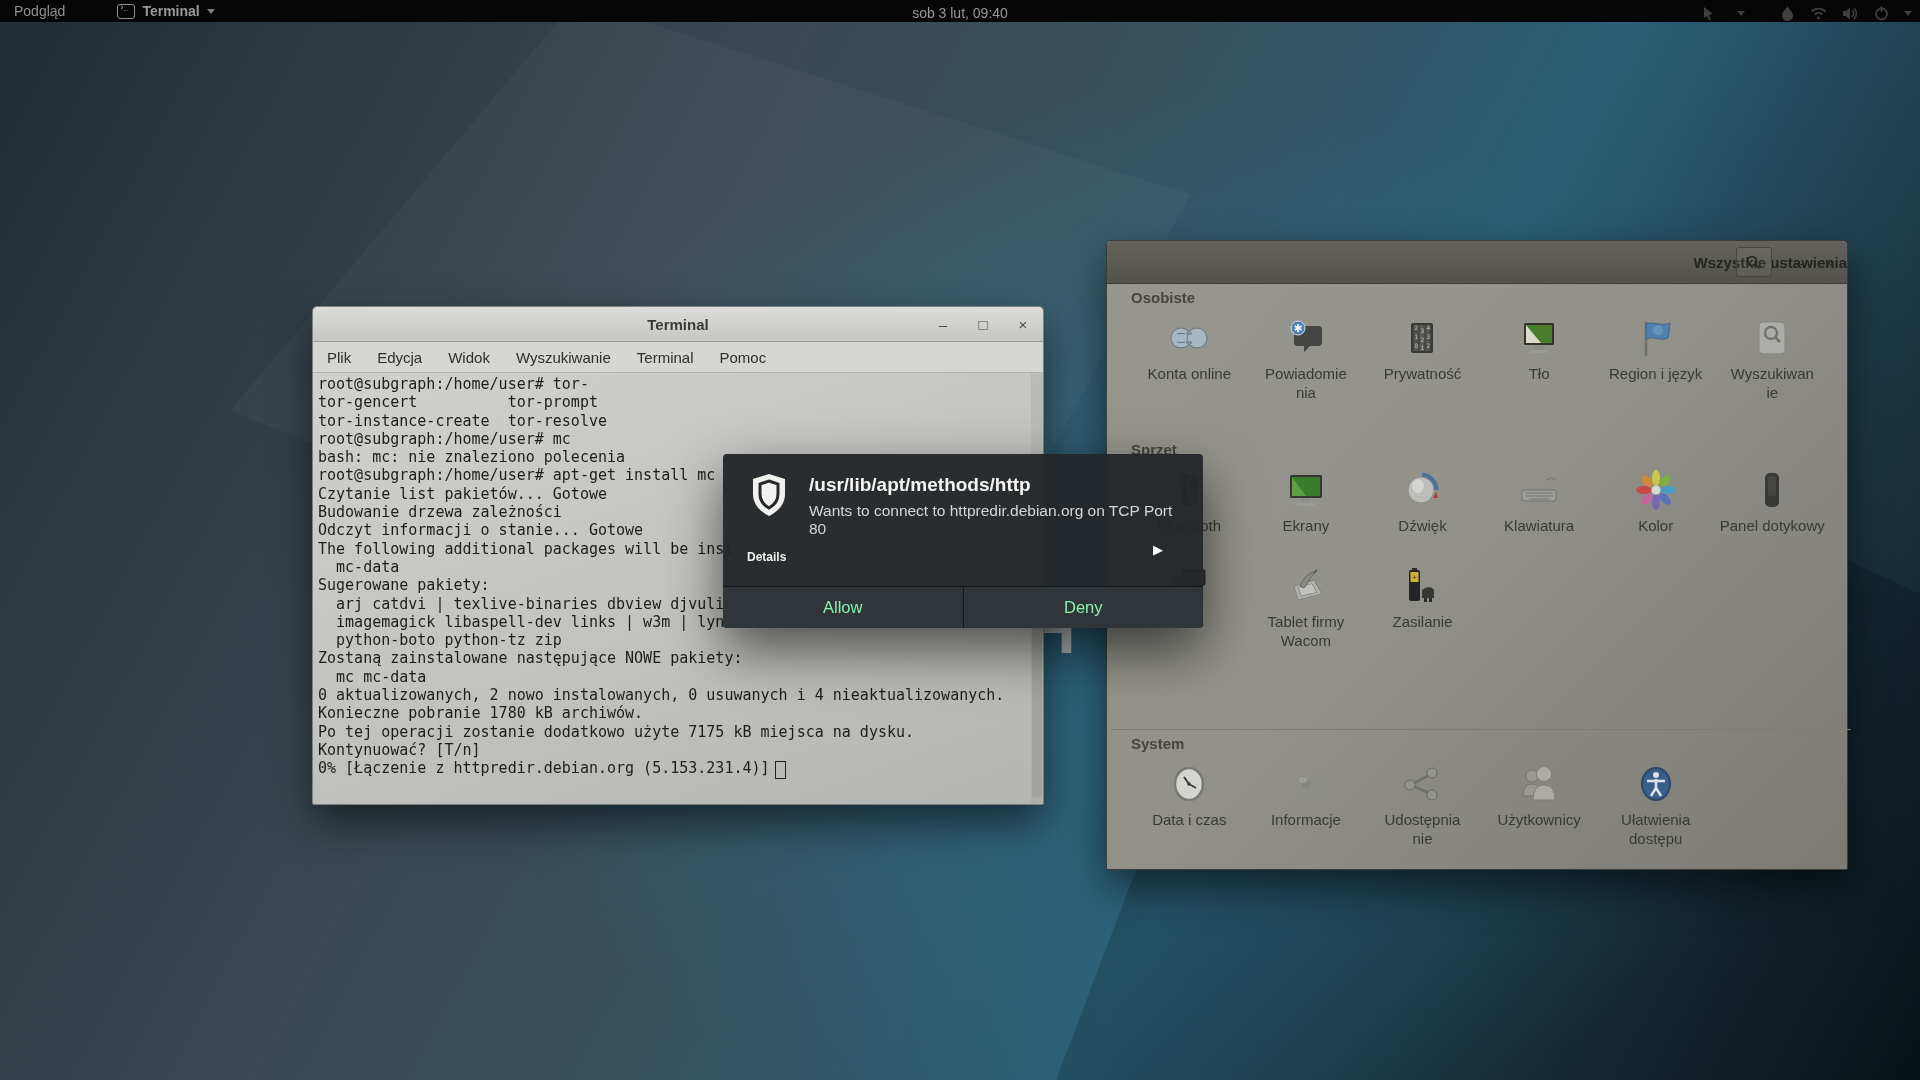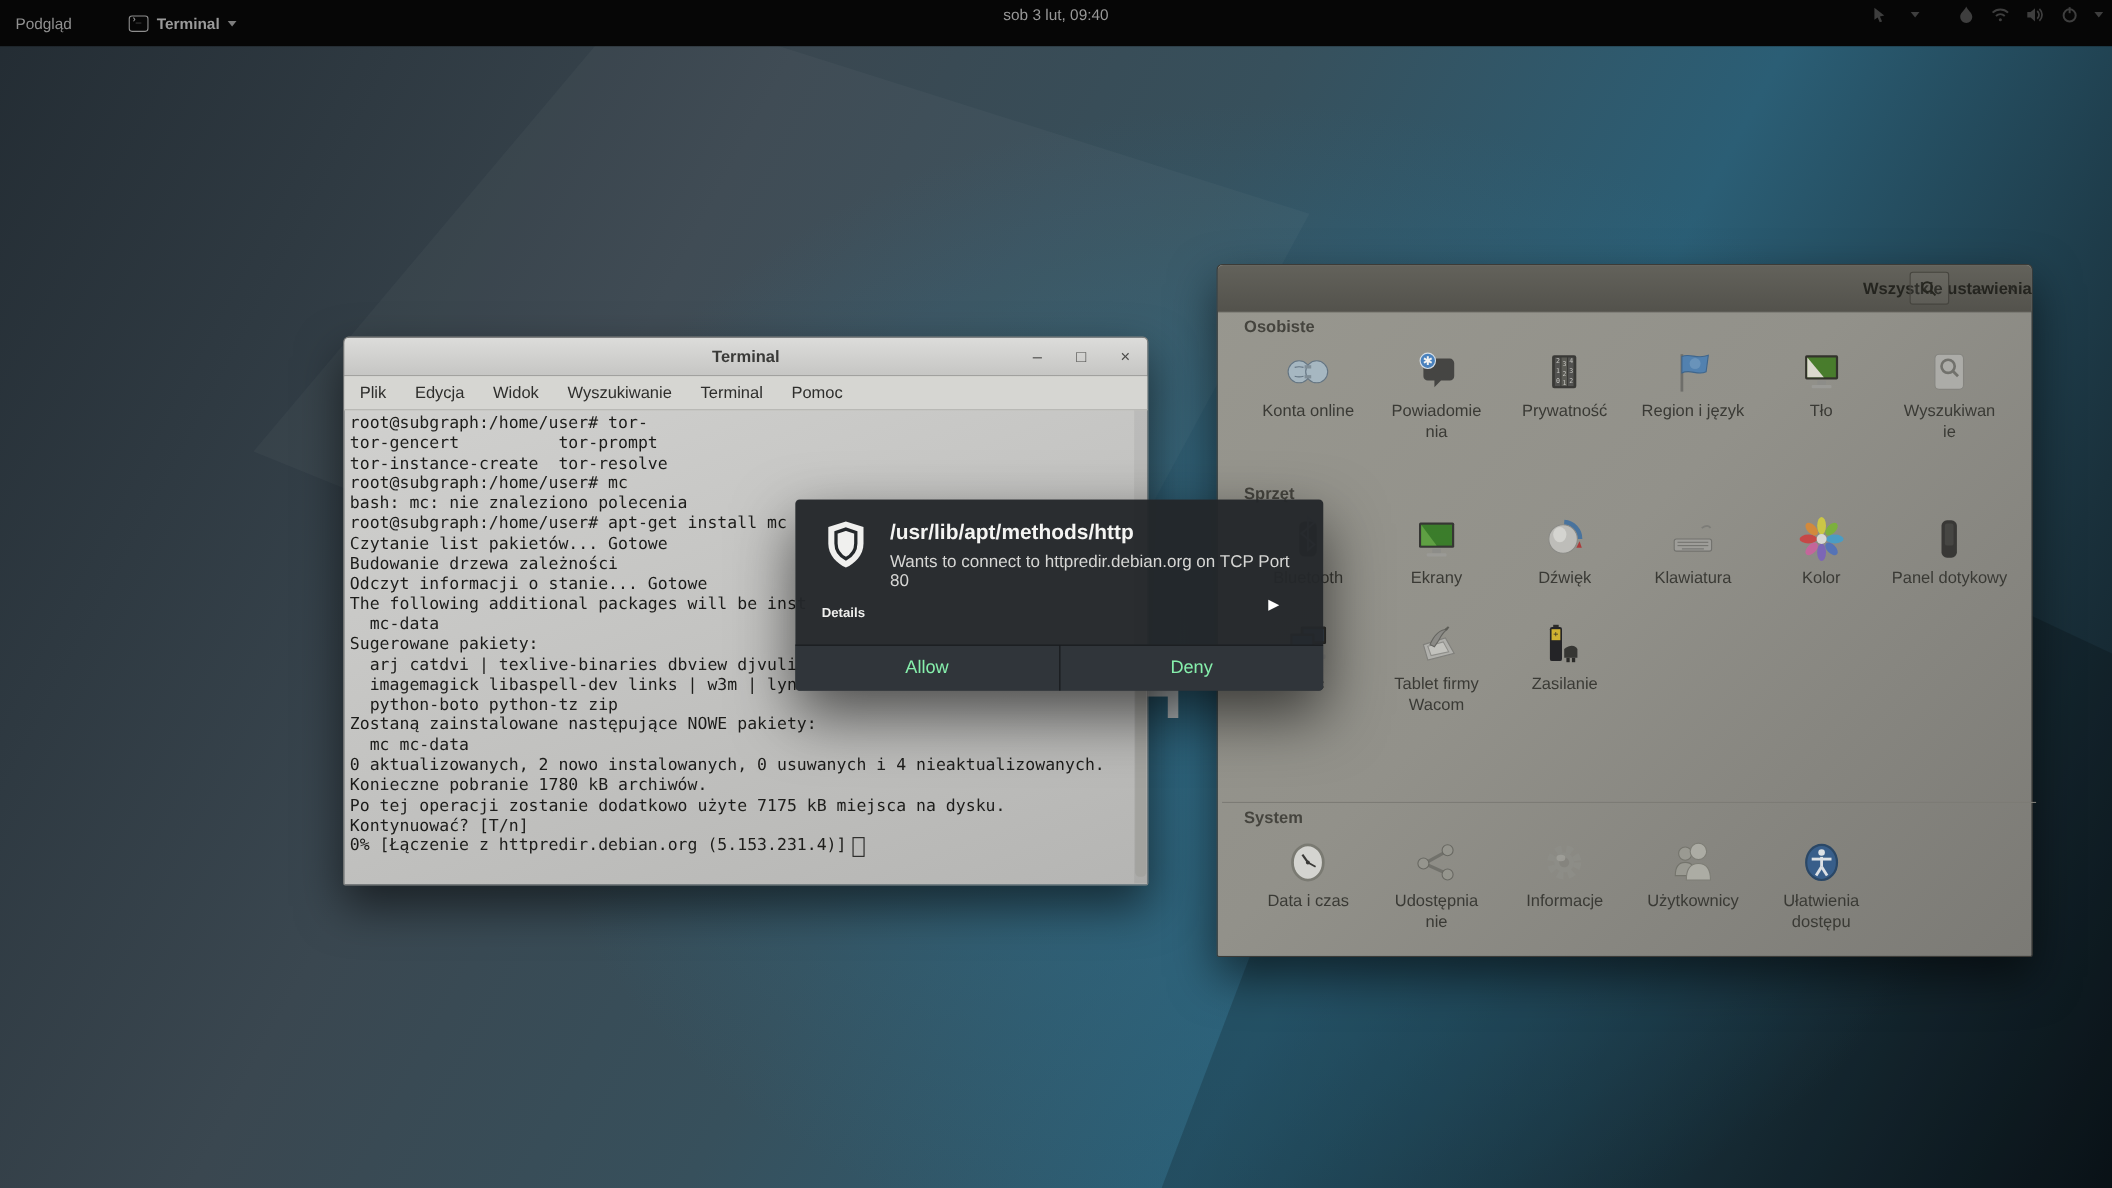--- a/index.html
+++ b/index.html
@@ -12,21 +12,21 @@
       radial-gradient(ellipse 980px 760px at 60% 58%, rgba(46,107,134,.85), rgba(46,107,134,0) 70%),
       linear-gradient(118deg,#232c33 0%,#3a4750 30%,#37505c 48%,#2b5e75 66%,#1a313c 86%,#0c161c 100%);}
   .facet1{position:absolute;inset:0;background:rgba(255,255,255,.03);
     clip-path:polygon(30% 0,62% 18%,48% 64%,12% 38%);}
   .facet2{position:absolute;inset:0;background:rgba(0,0,0,.18);
     clip-path:polygon(70% 30%,100% 55%,100% 100%,55% 100%);}
   .wall-letter{position:absolute;left:1028px;top:592px;font-size:66px;font-weight:bold;
     color:#c3c9cb;letter-spacing:2px;z-index:1;}
 
   
-  .topbar{position:absolute;left:0;top:0;width:1920px;height:42px;background:#060606;z-index:10;
+  .topbar{position:absolute;left:0;top:0;width:1920px;height:22px;background:#060606;z-index:10;
     display:flex;align-items:flex-start;color:#909090;font-size:14px;}
   .tb-activities{padding:0 14px;height:100%;display:flex;align-items:center;}
   .tb-app{display:flex;align-items:center;gap:7px;padding:0 10px;height:100%;margin-left:28px;color:#9a9a9a;font-weight:bold;}
   .tb-app .appicon{width:16px;height:13px;border:1px solid #8e8e8e;border-radius:3px;position:relative;}
   .tb-app .appicon::after{content:"›_";position:absolute;left:2px;top:-3px;font-size:9px;font-weight:bold;color:#8e8e8e;}
   .chev{width:0;height:0;border-left:4px solid transparent;border-right:4px solid transparent;border-top:5px solid #7d7d7d;display:inline-block;}
   .tb-clock{position:absolute;left:50%;transform:translateX(-50%);top:0;height:26px;display:flex;align-items:center;color:#989898;}
   .tb-tray{position:absolute;right:8px;top:0;height:26px;display:flex;align-items:center;gap:15px;}
   .tb-tray svg{display:block;}
   .trayicn{color:#3e3e3e;}
@@ -248,38 +248,38 @@
                   <text x="20.5" y="34">1</text>
                   <text x="26.5" y="32">2</text>
                 </g>
               </svg>
           </span>
           <span class="s-label">Prywatność</span>
         </div>
         <div class="s-item">
           <span class="s-icon">
             <svg width="44" height="44" viewBox="0 0 44 44">
-                <line x1="12" y1="6" x2="12" y2="40" stroke="#6a6a66" stroke-width="2.5"></line>
-                <path d="M12 8 C20 5 26 11 36 7 L34 22 C26 26 20 19 12 23 Z" fill="#4a7fb5" stroke="#34608c"></path>
-                <circle cx="24" cy="14.5" r="5" fill="#6f9cc6" opacity=".7"></circle>
-              </svg>
-          </span>
-          <span class="s-label">Region i język</span>
-        </div>
-        <div class="s-item">
-          <span class="s-icon">
-            <svg width="44" height="44" viewBox="0 0 44 44">
                 <rect x="7" y="7" width="30" height="22" rx="1.5" fill="#26261f"></rect>
                 <rect x="9" y="9" width="26" height="18" fill="#3f7a20"></rect>
                 <polygon points="9,27 9,9 24,27" fill="#e6e3d8"></polygon>
                 <rect x="18" y="30" width="8" height="4" fill="#8d8d89"></rect>
                 <rect x="13" y="34" width="18" height="3" rx="1" fill="#9c9c98"></rect>
               </svg>
           </span>
           <span class="s-label">Tło</span>
+        </div>
+        <div class="s-item">
+          <span class="s-icon">
+            <svg width="44" height="44" viewBox="0 0 44 44">
+                <line x1="12" y1="6" x2="12" y2="40" stroke="#6a6a66" stroke-width="2.5"></line>
+                <path d="M12 8 C20 5 26 11 36 7 L34 22 C26 26 20 19 12 23 Z" fill="#4a7fb5" stroke="#34608c"></path>
+                <circle cx="24" cy="14.5" r="5" fill="#6f9cc6" opacity=".7"></circle>
+              </svg>
+          </span>
+          <span class="s-label">Region i język</span>
         </div>
         <div class="s-item">
           <span class="s-icon">
             <svg width="44" height="44" viewBox="0 0 44 44">
                 <rect x="9" y="6" width="26" height="32" rx="4" fill="#b1b1ad" stroke="#84847f"></rect>
                 <circle cx="21" cy="17" r="6" fill="none" stroke="#6e6e69" stroke-width="2.4"></circle>
                 <line x1="25.5" y1="21.5" x2="30" y2="26" stroke="#6e6e69" stroke-width="2.6"></line>
               </svg>
           </span>
           <span class="s-label narrow">Wyszukiwanie</span>
@@ -416,39 +416,39 @@
                 <circle cx="22" cy="22" r="1.8" fill="#2e2e2c"></circle>
                 <line x1="22" y1="22" x2="17" y2="15" stroke="#2e2e2c" stroke-width="2"></line>
                 <line x1="22" y1="22" x2="29" y2="26" stroke="#2e2e2c" stroke-width="1.6"></line>
               </svg>
           </span>
           <span class="s-label">Data i czas</span>
         </div>
         <div class="s-item">
           <span class="s-icon">
             <svg width="44" height="44" viewBox="0 0 44 44">
+                <circle cx="22" cy="22" r="12" fill="none" stroke="#8e8e88" stroke-width="7" stroke-dasharray="5.5 4.2"></circle>
+                <circle cx="22" cy="22" r="9" fill="#8e8e88"></circle>
+                <circle cx="22" cy="22" r="4.5" fill="#85847e"></circle>
+                <ellipse cx="19" cy="18" rx="4" ry="3" fill="#a5a59f" opacity=".8"></ellipse>
+              </svg>
+          </span>
+          <span class="s-label">Informacje</span>
+        </div>
+        <div class="s-item">
+          <span class="s-icon">
+            <svg width="44" height="44" viewBox="0 0 44 44">
                 <line x1="11" y1="23" x2="31" y2="12" stroke="#6e6e68" stroke-width="3"></line>
                 <line x1="11" y1="23" x2="31" y2="32" stroke="#6e6e68" stroke-width="3"></line>
                 <circle cx="10" cy="23" r="5" fill="#97978f" stroke="#63635d"></circle>
                 <circle cx="32" cy="11" r="5" fill="#97978f" stroke="#63635d"></circle>
                 <circle cx="32" cy="33" r="5" fill="#97978f" stroke="#63635d"></circle>
               </svg>
           </span>
           <span class="s-label narrow">Udostępnianie</span>
-        </div>
-        <div class="s-item">
-          <span class="s-icon">
-            <svg width="44" height="44" viewBox="0 0 44 44">
-                <circle cx="22" cy="22" r="12" fill="none" stroke="#8e8e88" stroke-width="7" stroke-dasharray="5.5 4.2"></circle>
-                <circle cx="22" cy="22" r="9" fill="#8e8e88"></circle>
-                <circle cx="22" cy="22" r="4.5" fill="#85847e"></circle>
-                <ellipse cx="19" cy="18" rx="4" ry="3" fill="#a5a59f" opacity=".8"></ellipse>
-              </svg>
-          </span>
-          <span class="s-label">Informacje</span>
         </div>
         <div class="s-item">
           <span class="s-icon">
             <svg width="44" height="44" viewBox="0 0 44 44">
                 <circle cx="15" cy="14" r="6" fill="#9d9d95" stroke="#72726a"></circle>
                 <path d="M6 34 q0 -12 9 -12 q9 0 9 12 Z" fill="#9d9d95" stroke="#72726a"></path>
                 <circle cx="27" cy="12" r="7.5" fill="#b2b2aa" stroke="#7c7c74"></circle>
                 <path d="M16 38 q0 -15 11 -15 q11 0 11 15 Z" fill="#b2b2aa" stroke="#7c7c74"></path>
               </svg>
           </span>

